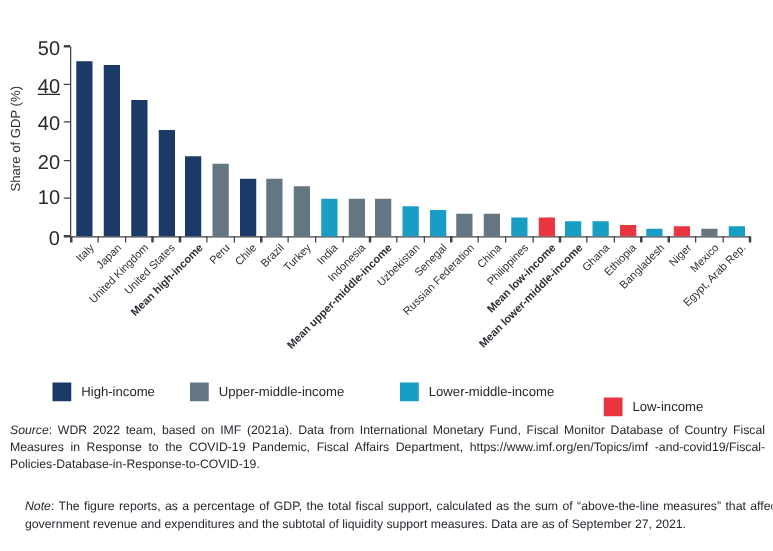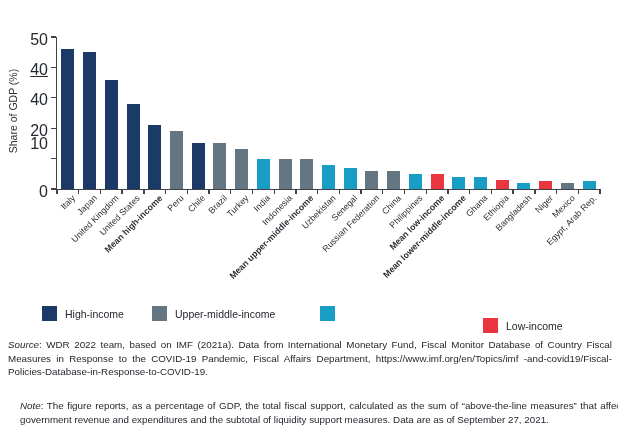--- a/index.html
+++ b/index.html
@@ -41,21 +41,21 @@
 
 
   <div class="y-axis-title">Share of GDP (%)</div>
 
   <div id="chart-stage">
       <div class="axis-line" style="left: 55.6px; top: 37px; width: 1.4px; height: 153.4px;"></div>
       <div class="axis-line" style="left: 55.6px; top: 189px; width: 544.4px; height: 1.4px;"></div>
       <div class="ytick-mark" style="left: 51px; top: 188.3px;"></div>
       <div class="ytick-label" style="left: 18px; top: 182.5px;">0</div>
       <div class="ytick-mark" style="left: 51px; top: 157.9px;"></div>
-      <div class="ytick-label" style="left: 18px; top: 135px;">10</div>
+      <div class="ytick-label" style="left: 18px; top: 150px;">10</div>
       <div class="ytick-mark" style="left: 51px; top: 127.5px;"></div>
       <div class="ytick-label" style="left: 18px; top: 121.7px;">20</div>
       <div class="ytick-mark" style="left: 51px; top: 97.1px;"></div>
       <div class="ytick-label" style="left: 18px; top: 91.3px;">40</div>
       <div class="ytick-mark" style="left: 51px; top: 66.7px;"></div>
       <div class="ytick-label" style="left: 18px; top: 60.9px; text-decoration: underline;">40</div>
       <div class="ytick-mark" style="left: 51px; top: 36.3px;"></div>
       <div class="ytick-label" style="left: 18px; top: 30.5px;">50</div>
       <div class="xtick-mark" style="left: 56.3px; top: 189px;"></div>
       <div class="xtick-mark" style="left: 78.02px; top: 189px;"></div>
@@ -189,20 +189,21 @@
       <div class="legend-item" style="left: 42px;">
         <span class="legend-swatch" style="background: rgb(27, 58, 104);"></span>
         <span class="legend-label">High-income</span>
       </div>
       <div class="legend-item" style="left: 152px;">
         <span class="legend-swatch" style="background: rgb(101, 118, 131);"></span>
         <span class="legend-label">Upper-middle-income</span>
       </div>
       <div class="legend-item" style="left: 320px;">
         <span class="legend-swatch" style="background: rgb(24, 157, 196);"></span>
+        <span class="legend-label">Lower-middle-income</span>
       </div>
       <div class="legend-item" style="left: 483px; margin-top: 12px;">
         <span class="legend-swatch" style="background: rgb(233, 53, 64);"></span>
         <span class="legend-label">Low-income</span>
       </div>
     </div>
 
   <p class="caption src"><i>Source</i><span>: WDR 2022 team, based on IMF (2021a). Data from International Monetary Fund, Fiscal Monitor Database of Country Fiscal Measures in Response to the COVID-19 Pandemic, Fiscal Affairs Department, https://www.imf.org/en/Topics/imf -and-covid19/Fiscal-Policies-Database-in-Response-to-COVID-19.</span></p>
 
   <p class="caption note"><i>Note</i><span>: The figure reports, as a percentage of GDP, the total fiscal support, calculated as the sum of “above-the-line measures” that affect government revenue and expenditures and the subtotal of liquidity support measures. Data are as of September 27, 2021.</span></p>

